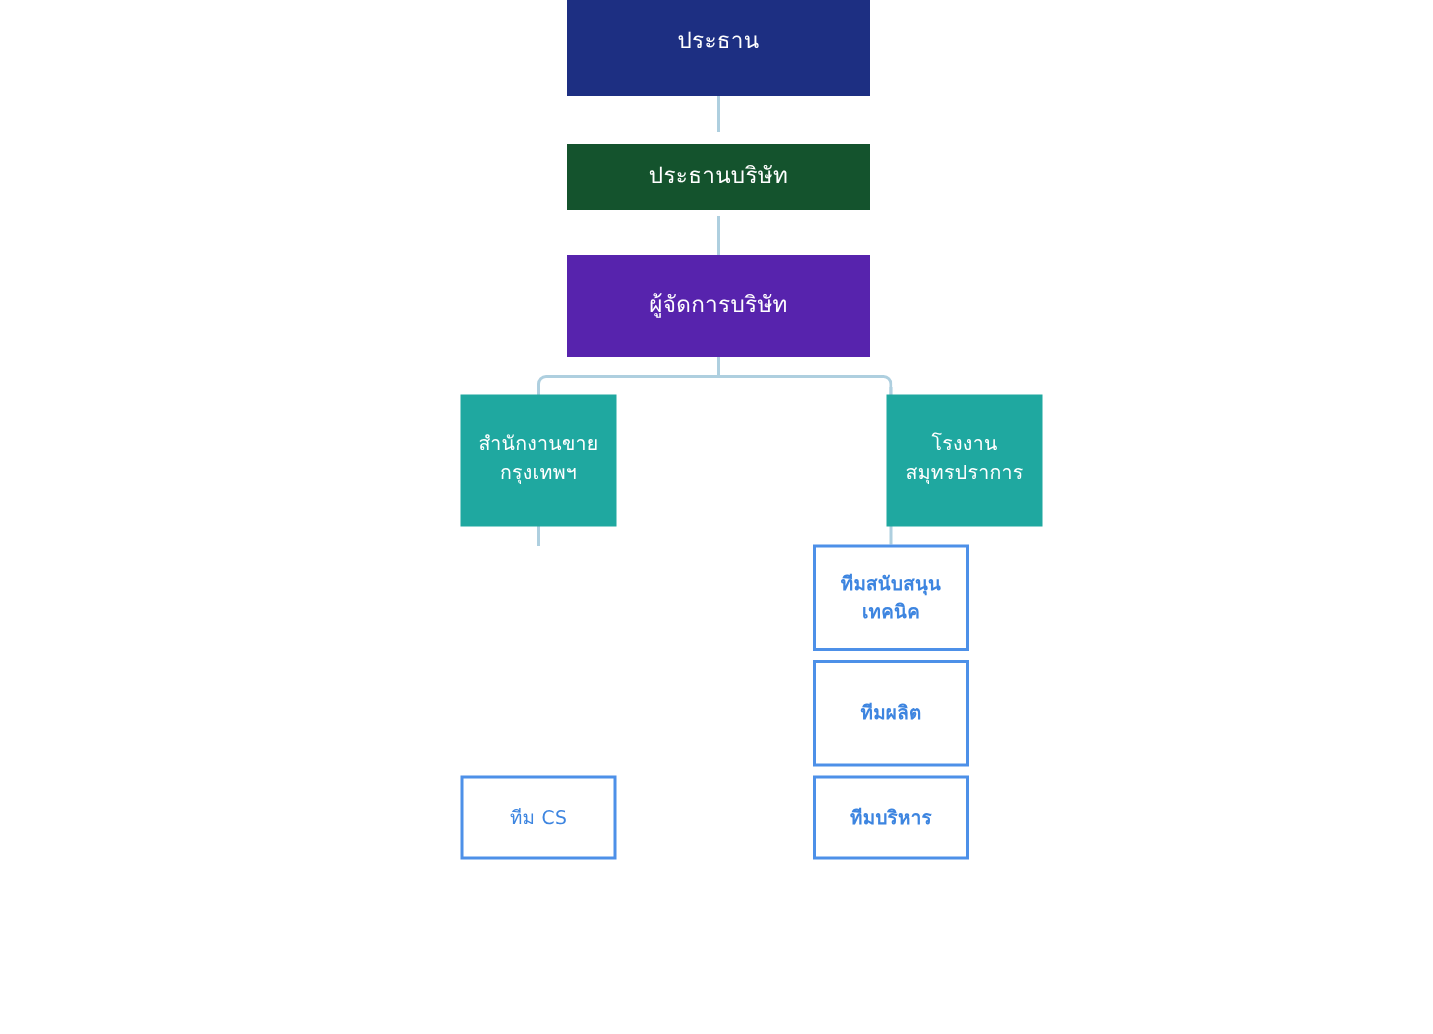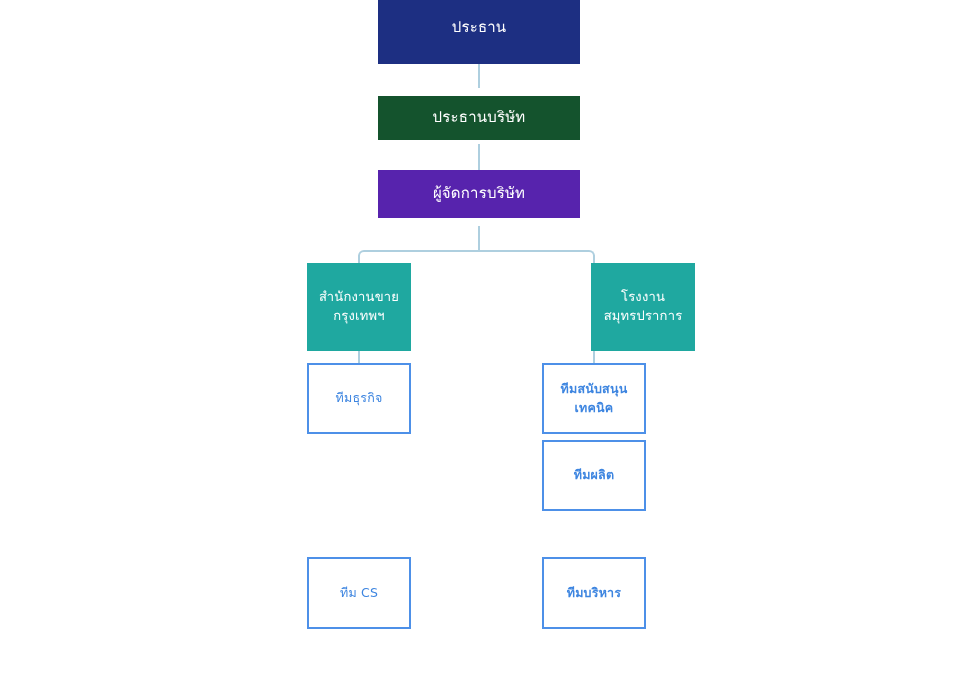--- a/index.html
+++ b/index.html
@@ -31,21 +31,21 @@
 
   
   .node-l1 {
     left: 378px;
     width: 202px;
     color: #ffffff;
     font-size: 15px;
   }
   .node-chairman   { top: -8px;  height: 72px;  background: #1d2f82; }
   .node-president  { top: 96px;  height: 44px;  background: #14532d; }
-  .node-manager    { top: 170px; height: 48px;  background: #5723ad; }
+  .node-manager    { top: 170px; height: 68px;  background: #5723ad; }
 
   
   .node-div {
     top: 263px;
     width: 104px;
     height: 88px;
     background: #1fa8a0;
     color: #ffffff;
     font-size: 13px;
   }
@@ -57,21 +57,21 @@
     width: 104px;
     background: #ffffff;
     border: 2px solid #4d90e8;
     color: #3d85e0;
     font-size: 12.5px;
   }
   .col-left  { left: 307px; }
   .col-right { left: 542px; font-weight: bold; }
   .row-1 { top: 363px; height: 71px; }
   .row-2 { top: 440px; height: 71px; }
-  .row-3 { top: 517px; height: 72px; margin-top: 40px; }
+  .row-3 { top: 517px; height: 56px; }
 
   
   .conn {
     position: absolute;
     background: #aecfdf;
   }
   .conn-v { width: 2px; }
 
   
   .elbow {
@@ -111,21 +111,20 @@
   <div class="node node-l1 node-president">ประธานบริษัท</div>
 
   <div class="node node-l1 node-manager">ผู้จัดการบริษัท</div>
 
   <div class="node node-div node-div-left">สำนักงานขาย
 กรุงเทพฯ</div>
 
   <div class="node node-div node-div-right">โรงงาน
 สมุทรปราการ</div>
 
-  <div class="node node-team col-left row-1">ทีมธุรกิจ</div>
 
 
   <div class="node node-team col-left row-3">ทีม CS</div>
 
   <div class="node node-team col-right row-1">ทีมสนับสนุน
 เทคนิค</div>
 
   <div class="node node-team col-right row-2">ทีมผลิต</div>
 
   <div class="node node-team col-right row-3">ทีมบริหาร</div>

